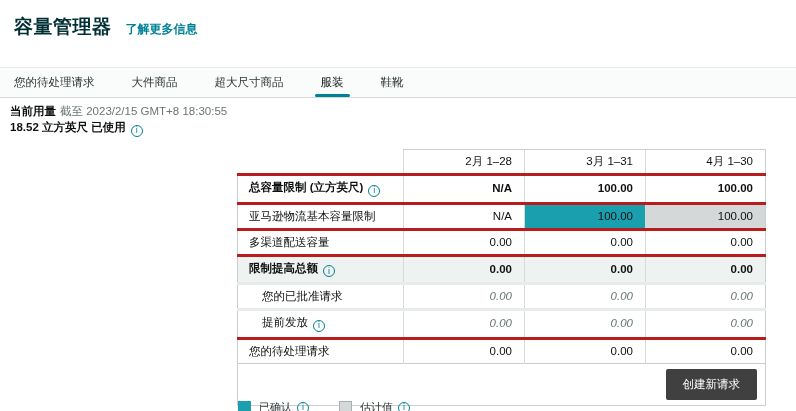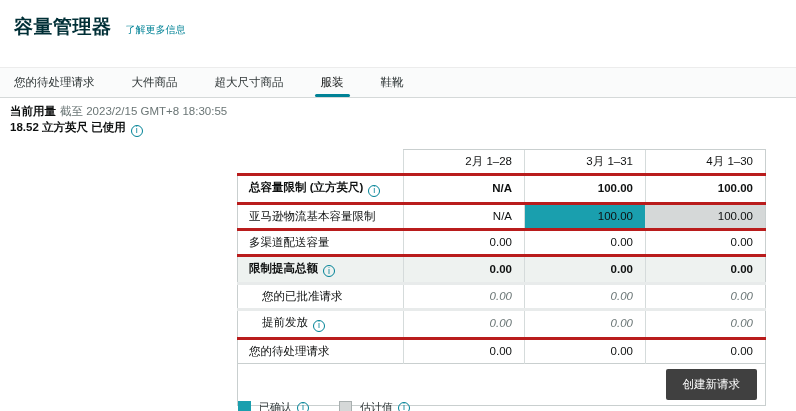--- a/index.html
+++ b/index.html
@@ -19,22 +19,22 @@
     align-items: baseline;
     gap: 14px;
   }
   .page-title {
     font-size: 19px;
     font-weight: bold;
     color: #002f36;
     letter-spacing: .5px;
   }
   .learn-more {
-    font-size: 10px;
-    font-weight: normal;
+    font-size: 12px;
+    font-weight: bold;
     color: #008296;
     text-decoration: none;
     cursor: pointer;
     text-align: center;
   }
 
   
   .tab-bar {
     margin-top: 27px;
     height: 31px;

